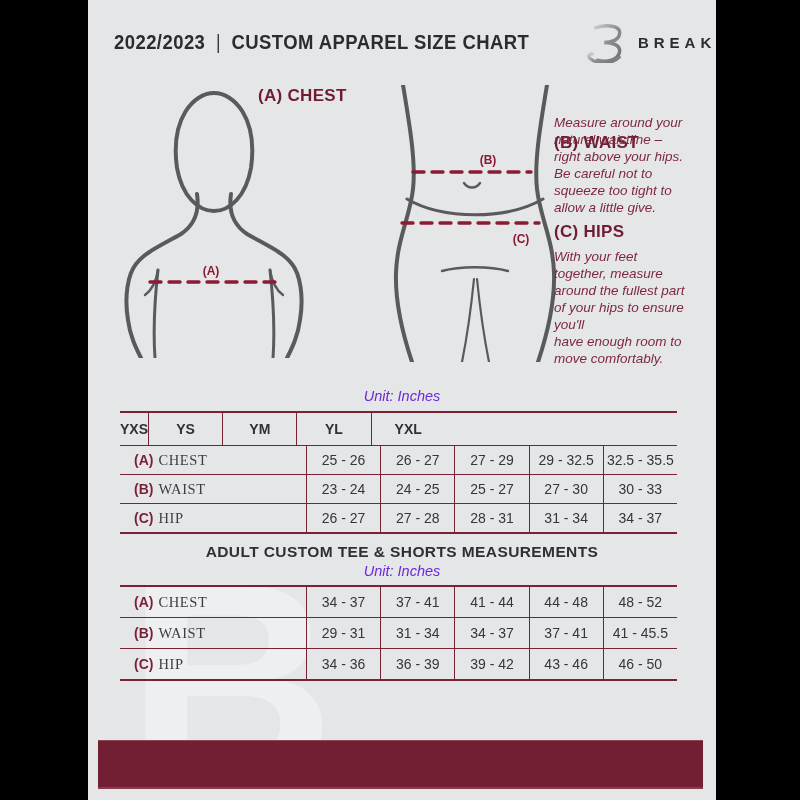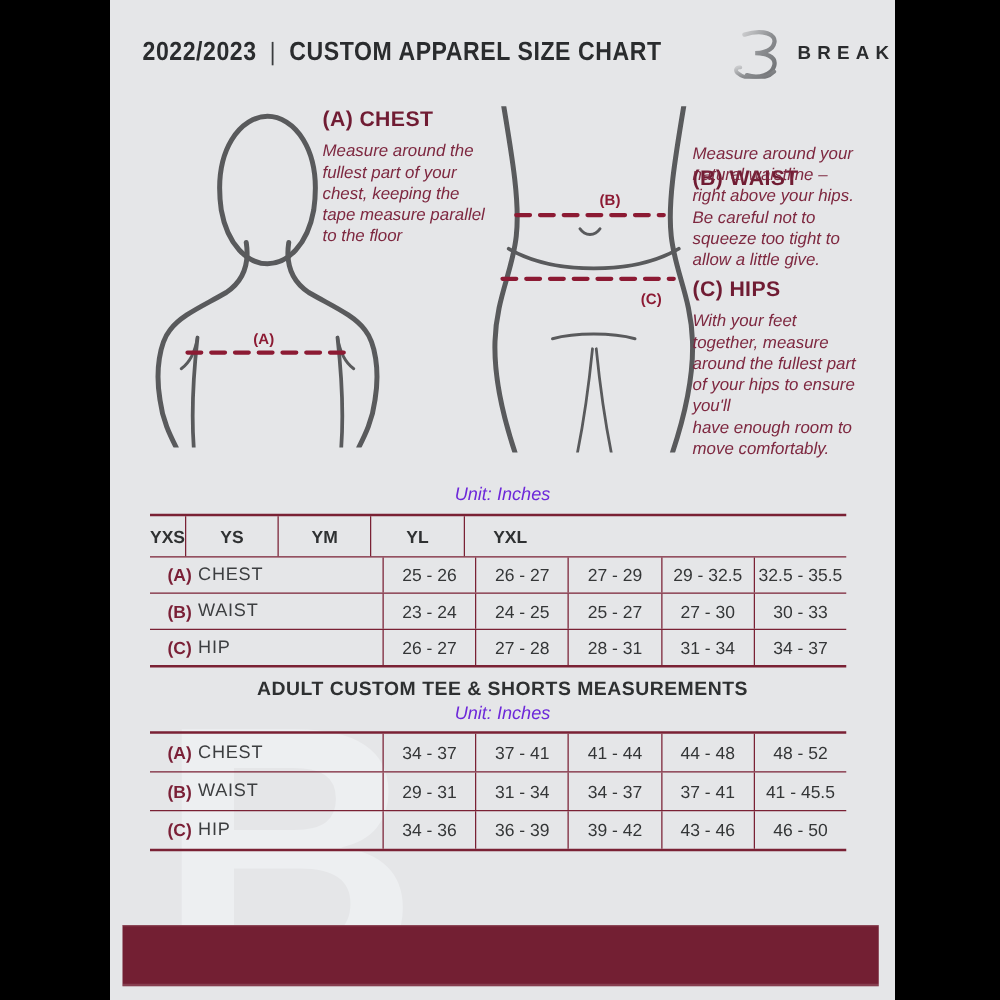--- a/index.html
+++ b/index.html
@@ -41,21 +41,21 @@
   .t-head{height:32px;}
   .adult .t-row{height:30px;}
   .adult .t-head{height:32px;}
   .t-cell{box-sizing:border-box;display:flex;align-items:center;justify-content:center;
           font-size:14px;color:#343637;}
   .t-cell + .t-cell{border-left:1.5px solid #7A2134;width:74.2px;}
   .t-label-col{width:186px;justify-content:flex-start;padding-left:14px;}
   .t-head .t-label-col{font-size:13.5px;letter-spacing:.8px;color:#3C3E40;}
   .t-head .t-size{font-weight:bold;font-size:14px;color:#2F3132;}
   .pfx{font-weight:bold;color:#7A1F36;margin-right:5px;font-size:14px;}
-  .rname{font-size:14.5px;letter-spacing:.6px;color:#3C3E40;}
+  .rname{font-size:14.5px;letter-spacing:.6px;color:#3C3E40;font-family:Liberation Serif, serif;}
 
   
   .watermark{position:absolute;left:38px;top:538px;font-size:290px;font-weight:bold;
              color:#EDEFF1;line-height:1;z-index:0;user-select:none;}
   .footer-bar{position:absolute;left:10px;top:740px;width:605px;height:49px;background:#731F33;
               box-shadow:inset 0 1px 0 rgba(255,255,255,.18), inset 0 -2px 0 rgba(255,255,255,.14);}
   .above{z-index:1;position:absolute;}
 </style>
 </head>
 <body>
@@ -105,25 +105,20 @@
     <path d="M54,186 C72,181 102,181 120,186" stroke-width="2.4"></path>
     <path d="M86,194 C83,224 79,252 74,277" stroke-width="2.2"></path>
     <path d="M89,194 C92,224 96,252 101,277" stroke-width="2.2"></path>
     <path class="dash" d="M25,87 L143,87"></path>
     <path class="dash" d="M14,138 L151,138"></path>
     <text x="100" y="79" text-anchor="middle">(B)</text>
     <text x="133" y="158" text-anchor="middle">(C)</text>
   </svg>
 
   <div class="g-head above" style="left:170px;top:86px;">(A) CHEST</div>
-  <div class="g-body above" style="left:170px;top:112px;">Measure around the
-fullest part of your
-chest, keeping the
-tape measure parallel
-to the floor</div>
 
   <div class="g-head above" style="left:466px;top:88px;margin-top:45px;">(B) WAIST</div>
   <div class="g-body above" style="left:466px;top:114px;">Measure around your
 natural waistline –
 right above your hips.
 Be careful not to
 squeeze too tight to
 allow a little give.</div>
 
   <div class="g-head above" style="left:466px;top:222px;">(C) HIPS</div>

